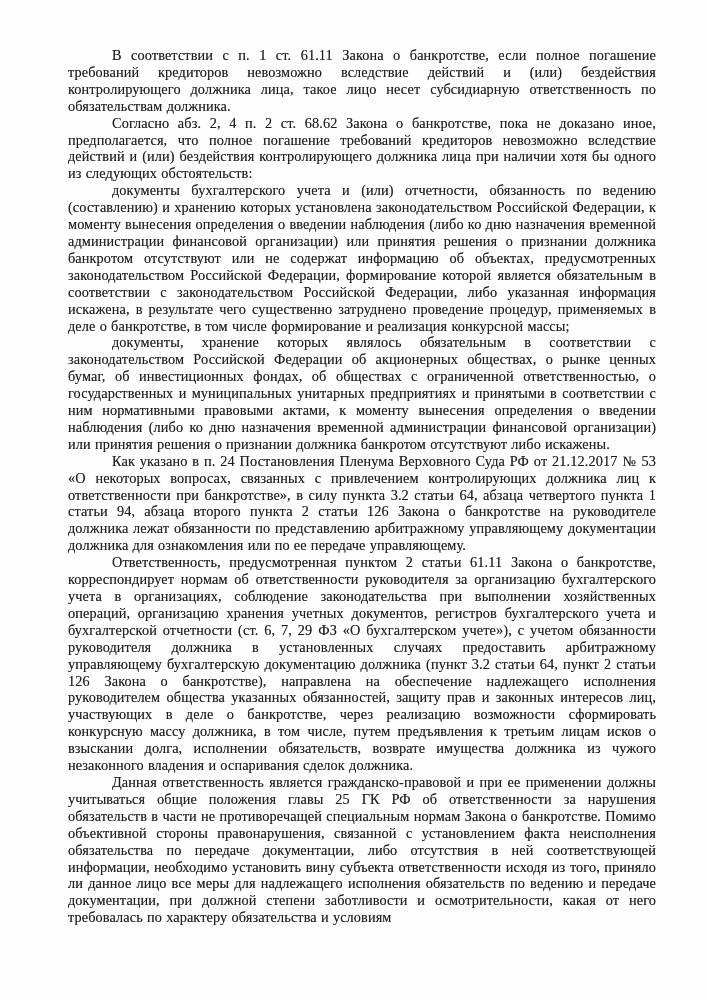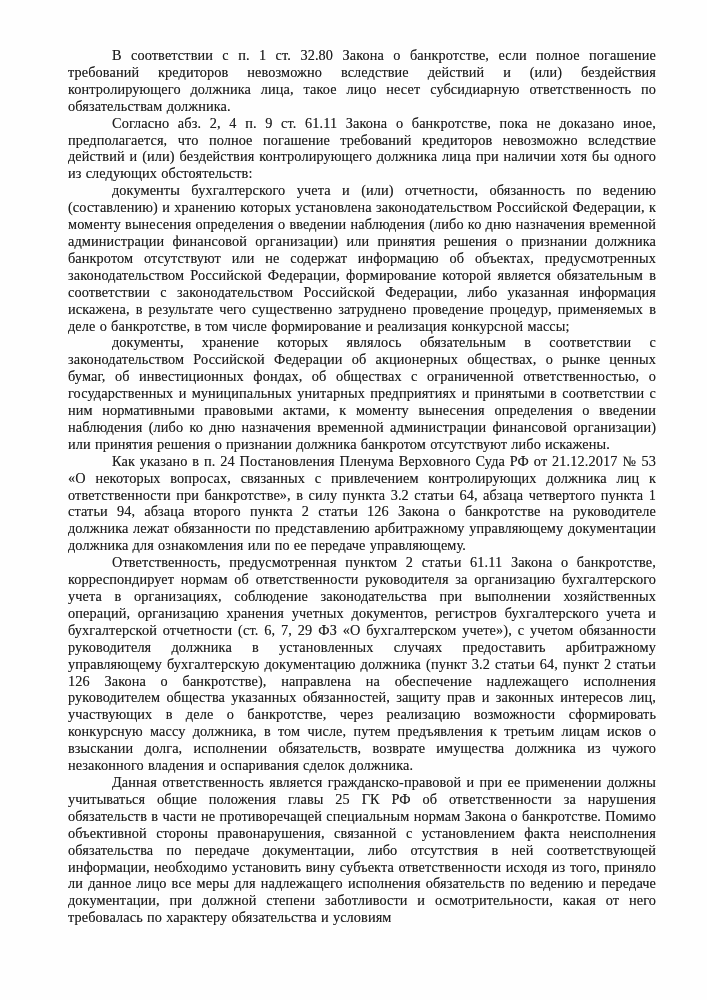--- a/index.html
+++ b/index.html
@@ -33,21 +33,21 @@
     padding: 0;
     text-indent: 44px;
     word-spacing: 0.5px;
   }
 </style>
 </head>
 <body>
 
 <div class="page">
   <div class="text-block">
-      <p>В соответствии с п. 1 ст. 32.80 Закона о банкротстве, если полное погашение требований кредиторов невозможно вследствие действий и (или) бездействия контролирующего должника лица, такое лицо несет субсидиарную ответственность по обязательствам должника.</p>
-      <p>Согласно абз. 2, 4 п. 9 ст. 61.11 Закона о банкротстве, пока не доказано иное, предполагается, что полное погашение требований кредиторов невозможно вследствие действий и (или) бездействия контролирующего должника лица при наличии хотя бы одного из следующих обстоятельств:</p>
+      <p>В соответствии с п. 1 ст. 61.11 Закона о банкротстве, если полное погашение требований кредиторов невозможно вследствие действий и (или) бездействия контролирующего должника лица, такое лицо несет субсидиарную ответственность по обязательствам должника.</p>
+      <p>Согласно абз. 2, 4 п. 2 ст. 68.62 Закона о банкротстве, пока не доказано иное, предполагается, что полное погашение требований кредиторов невозможно вследствие действий и (или) бездействия контролирующего должника лица при наличии хотя бы одного из следующих обстоятельств:</p>
       <p>документы бухгалтерского учета и (или) отчетности, обязанность по ведению (составлению) и хранению которых установлена законодательством Российской Федерации, к моменту вынесения определения о введении наблюдения (либо ко дню назначения временной администрации финансовой организации) или принятия решения о признании должника банкротом отсутствуют или не содержат информацию об объектах, предусмотренных законодательством Российской Федерации, формирование которой является обязательным в соответствии с законодательством Российской Федерации, либо указанная информация искажена, в результате чего существенно затруднено проведение процедур, применяемых в деле о банкротстве, в том числе формирование и реализация конкурсной массы;</p>
       <p>документы, хранение которых являлось обязательным в соответствии с законодательством Российской Федерации об акционерных обществах, о рынке ценных бумаг, об инвестиционных фондах, об обществах с ограниченной ответственностью, о государственных и муниципальных унитарных предприятиях и принятыми в соответствии с ним нормативными правовыми актами, к моменту вынесения определения о введении наблюдения (либо ко дню назначения временной администрации финансовой организации) или принятия решения о признании должника банкротом отсутствуют либо искажены.</p>
       <p>Как указано в п. 24 Постановления Пленума Верховного Суда РФ от 21.12.2017 № 53 «О некоторых вопросах, связанных с привлечением контролирующих должника лиц к ответственности при банкротстве», в силу пункта 3.2 статьи 64, абзаца четвертого пункта 1 статьи 94, абзаца второго пункта 2 статьи 126 Закона о банкротстве на руководителе должника лежат обязанности по представлению арбитражному управляющему документации должника для ознакомления или по ее передаче управляющему.</p>
       <p>Ответственность, предусмотренная пунктом 2 статьи 61.11 Закона о банкротстве, корреспондирует нормам об ответственности руководителя за организацию бухгалтерского учета в организациях, соблюдение законодательства при выполнении хозяйственных операций, организацию хранения учетных документов, регистров бухгалтерского учета и бухгалтерской отчетности (ст. 6, 7, 29 ФЗ «О бухгалтерском учете»), с учетом обязанности руководителя должника в установленных случаях предоставить арбитражному управляющему бухгалтерскую документацию должника (пункт 3.2 статьи 64, пункт 2 статьи 126 Закона о банкротстве), направлена на обеспечение надлежащего исполнения руководителем общества указанных обязанностей, защиту прав и законных интересов лиц, участвующих в деле о банкротстве, через реализацию возможности сформировать конкурсную массу должника, в том числе, путем предъявления к третьим лицам исков о взыскании долга, исполнении обязательств, возврате имущества должника из чужого незаконного владения и оспаривания сделок должника.</p>
       <p>Данная ответственность является гражданско-правовой и при ее применении должны учитываться общие положения главы 25 ГК РФ об ответственности за нарушения обязательств в части не противоречащей специальным нормам Закона о банкротстве. Помимо объективной стороны правонарушения, связанной с установлением факта неисполнения обязательства по передаче документации, либо отсутствия в ней соответствующей информации, необходимо установить вину субъекта ответственности исходя из того, приняло ли данное лицо все меры для надлежащего исполнения обязательств по ведению и передаче документации, при должной степени заботливости и осмотрительности, какая от него требовалась по характеру обязательства и условиям</p>
     </div>
 </div>
 
 </body></html>

